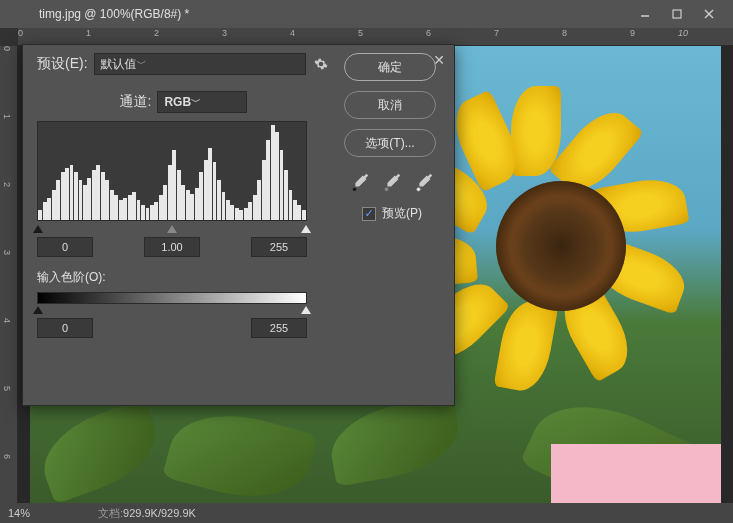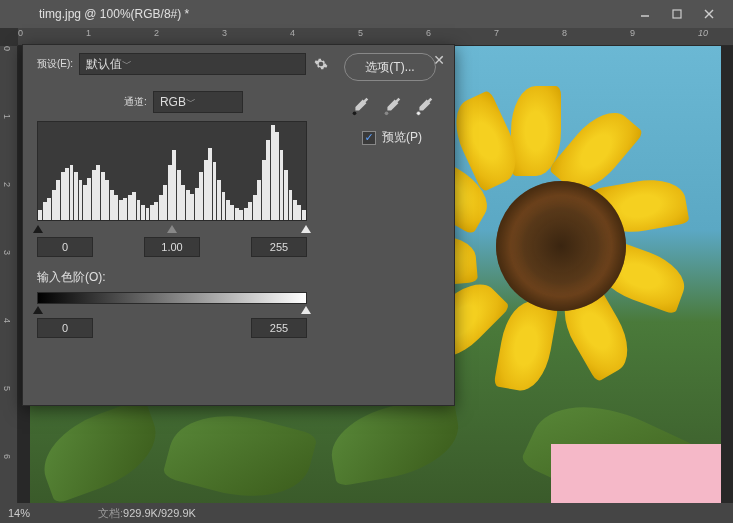--- a/index.html
+++ b/index.html
@@ -31,27 +31,27 @@
 
 .dialog { position:absolute; left:22px; top:44px; width:433px; height:362px; background:#535353; border:1px solid #2a2a2a; box-shadow:0 4px 16px rgba(0,0,0,0.5); color:#e0e0e0; font-size:12px; }
 .dlg-title { height:30px; display:flex; align-items:center; padding:0 10px; font-size:13px; }
 .dlg-close { position:absolute; right:6px; top:6px; width:18px; height:18px; display:flex; align-items:center; justify-content:center; cursor:pointer; color:#ccc; font-size:14px; }
 .dlg-body { padding:8px 14px; display:flex; }
 .dlg-left { flex:1; }
 .dlg-right { width:110px; padding-left:14px; }
 
 .row { display:flex; align-items:center; margin-bottom:10px; gap:6px; }
 .row.preset-row { margin-bottom:16px; }
-.lbl { font-size:10px; color:#ddd; }
+.lbl { font-size:14px; color:#ddd; }
 .select { background:#3a3a3a; color:#ddd; border:1px solid #2a2a2a; height:22px; flex:1; padding:0 6px; font-size:12px; display:flex; align-items:center; justify-content:flex-start; cursor:pointer; }
 .select .chev { font-size:10px; color:#aaa; }
 .gear { width:18px; height:18px; display:flex; align-items:center; justify-content:center; color:#ccc; cursor:pointer; }
 
 .channel-row { justify-content:center; margin-bottom:8px; }
-.channel-row .select { flex:0 0 90px; }
+.channel-row .select { flex:0 0 90px;font-weight:bold; }
 
 .section-lbl { font-size:12px; margin:4px 0 6px; }
 
 .histogram-box { width:270px; height:100px; background:#3a3a3a; border:1px solid #2a2a2a; position:relative; margin-bottom:6px; }
 .histogram { position:absolute; left:0; bottom:0; right:0; height:100px; display:flex; align-items:flex-end; }
 .histo-bar { flex:1; background:#e8e8e8; margin:0 0.3px; }
 .tri-row { position:relative; width:270px; height:10px; }
 .tri { position:absolute; width:0; height:0; border-left:5px solid transparent; border-right:5px solid transparent; top:-2px; cursor:pointer; }
 .tri.black { border-bottom:8px solid #1a1a1a; left:-4px; }
 .tri.gray { border-bottom:8px solid #888; left:50%; margin-left:-5px; }
@@ -101,21 +101,21 @@
     <span class="tick" style="left: 0px;">0</span>
     <span class="tick" style="left: 68px;">1</span>
     <span class="tick" style="left: 136px;">2</span>
     <span class="tick" style="left: 204px;">3</span>
     <span class="tick" style="left: 272px;">4</span>
     <span class="tick" style="left: 340px;">5</span>
     <span class="tick" style="left: 408px;">6</span>
     <span class="tick" style="left: 476px;">7</span>
     <span class="tick" style="left: 544px;">8</span>
     <span class="tick" style="left: 612px;">9</span>
-    <span class="tick" style="left: 680px; font-style: italic;">10</span>
+    <span class="tick" style="left: 660px; font-style: italic;">10</span>
   </div>
 <div class="ruler-v" id="ruler-v">
     <span class="tick" style="top: 0px;">0</span>
     <span class="tick" style="top: 68px;">1</span>
     <span class="tick" style="top: 136px;">2</span>
     <span class="tick" style="top: 204px;">3</span>
     <span class="tick" style="top: 272px;">4</span>
     <span class="tick" style="top: 340px;">5</span>
     <span class="tick" style="top: 408px;">6</span>
   </div>
@@ -258,20 +258,22 @@
         <div class="tri white"></div>
       </div>
       <div class="value-row">
         <input class="value-input" value="0" style="">
         <span></span>
         <input class="value-input" value="255" style="">
       </div>
     </div>
 
     <div class="dlg-right">
+      <button class="btn primary">确定</button>
+      <button class="btn">取消</button>
       <button class="btn">选项(T)...</button>
 
       <div class="eyedroppers">
         <div class="eyedrop"><svg viewBox="0 0 24 24">
               <path fill="#ccc" d="M19 3l2 2-3 3 1 1-8 8H7v-4l8-8 1 1 3-3z"></path>
               <circle cx="6" cy="20" r="2" fill="#1a1a1a"></circle>
             </svg></div>
         <div class="eyedrop"><svg viewBox="0 0 24 24">
               <path fill="#ccc" d="M19 3l2 2-3 3 1 1-8 8H7v-4l8-8 1 1 3-3z"></path>
               <circle cx="6" cy="20" r="2" fill="#888"></circle>

